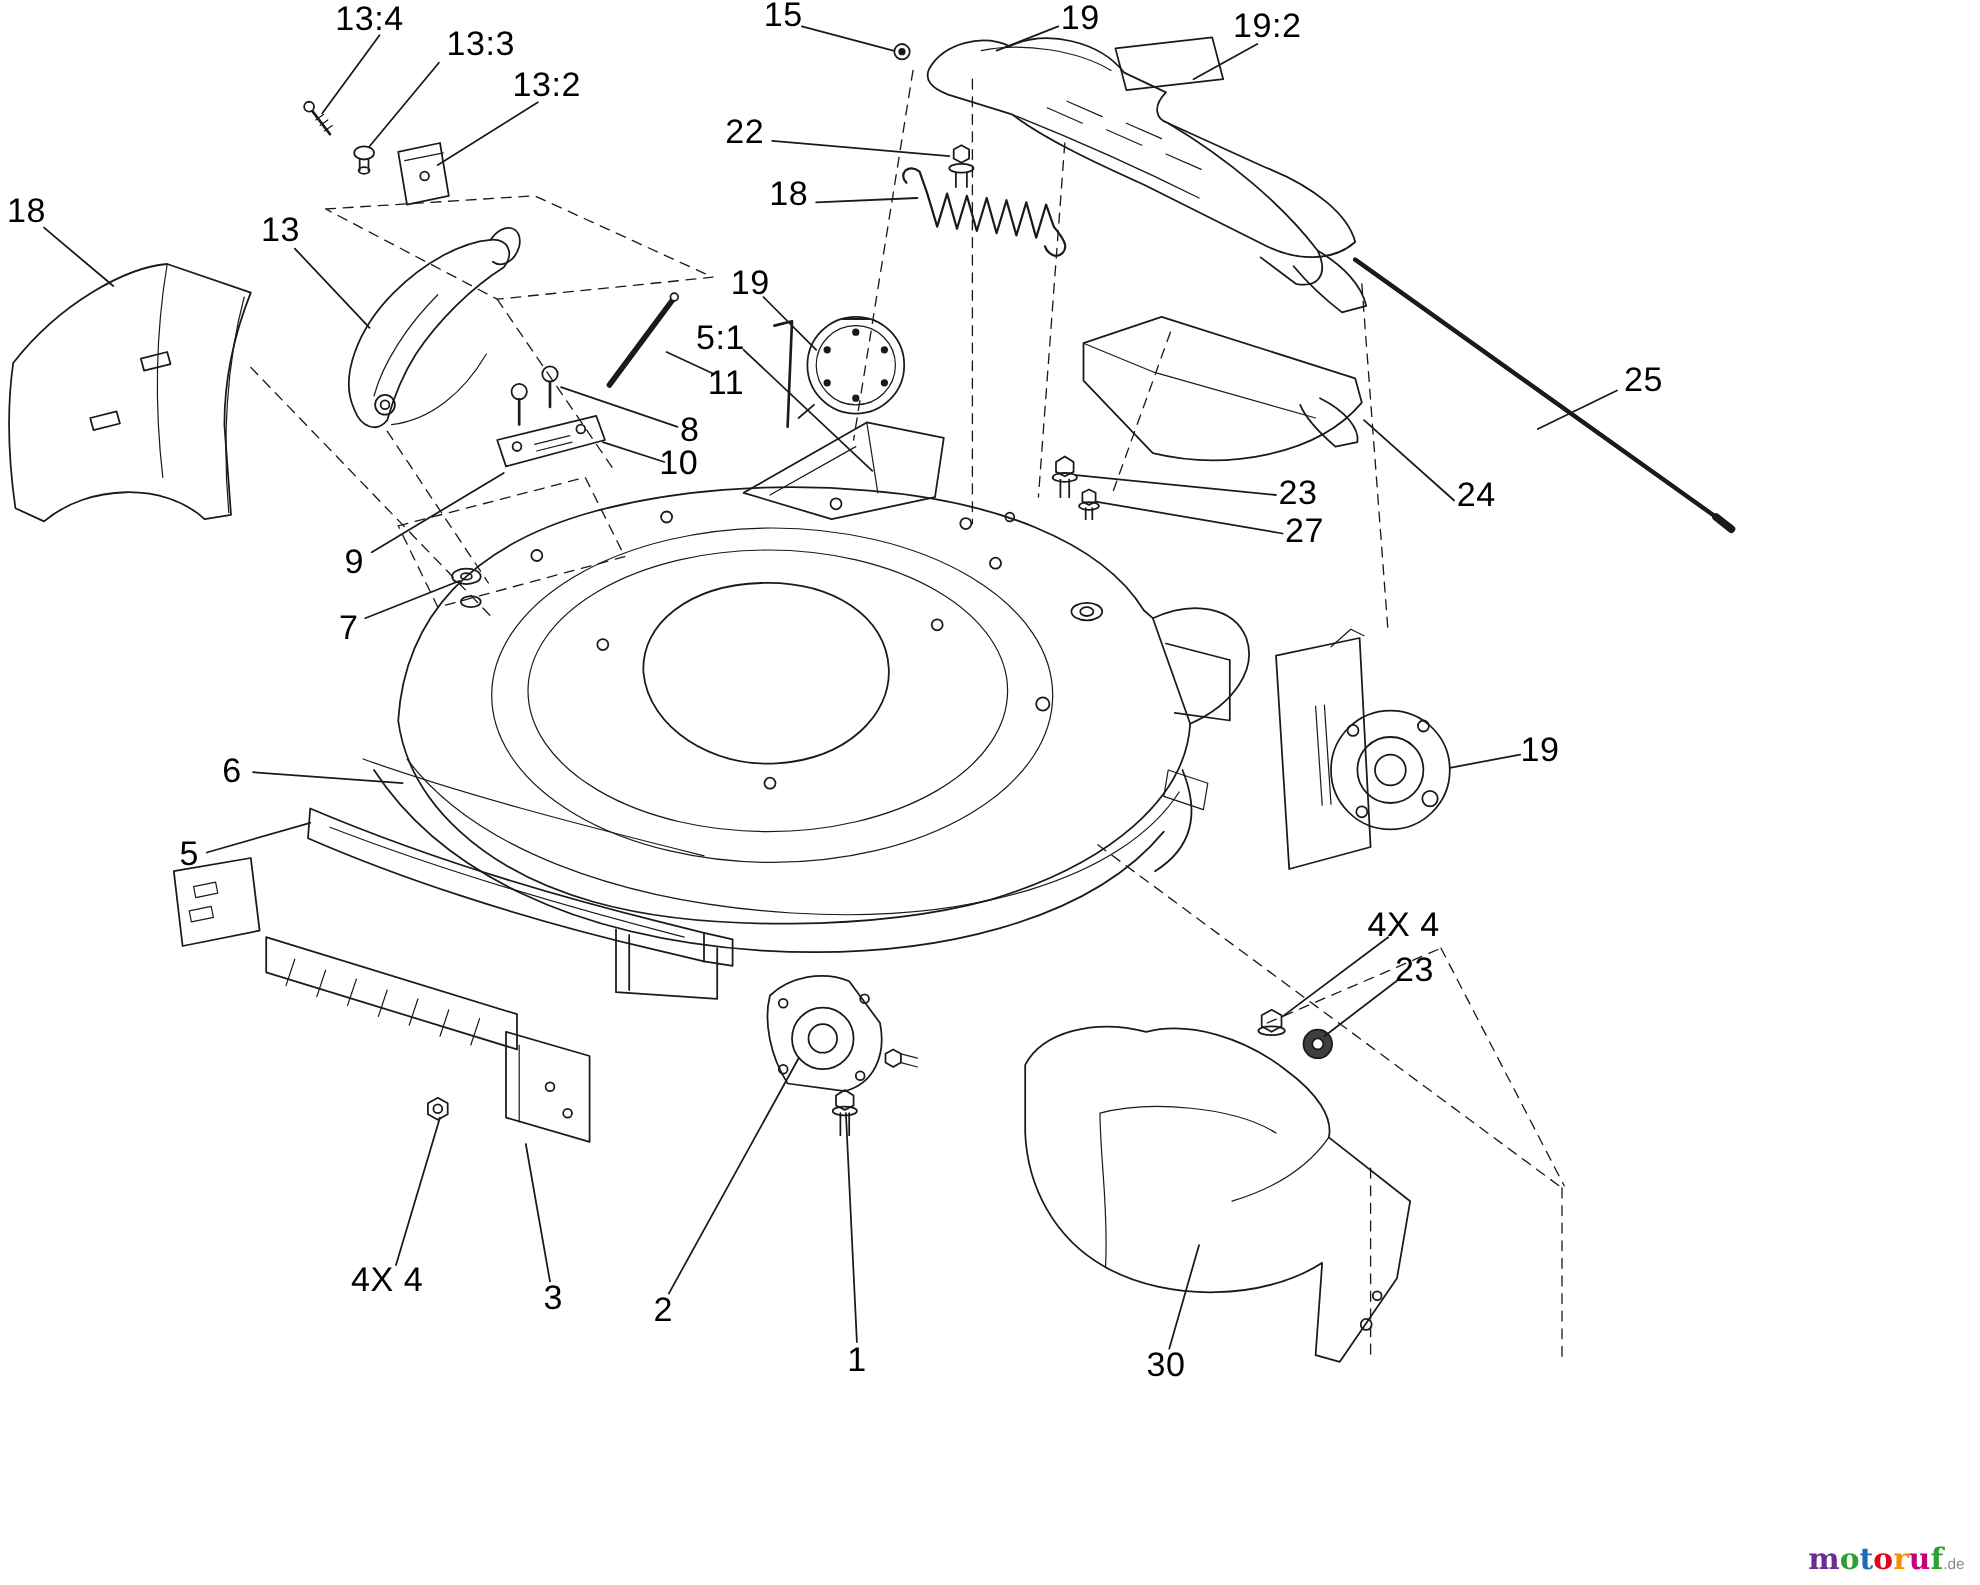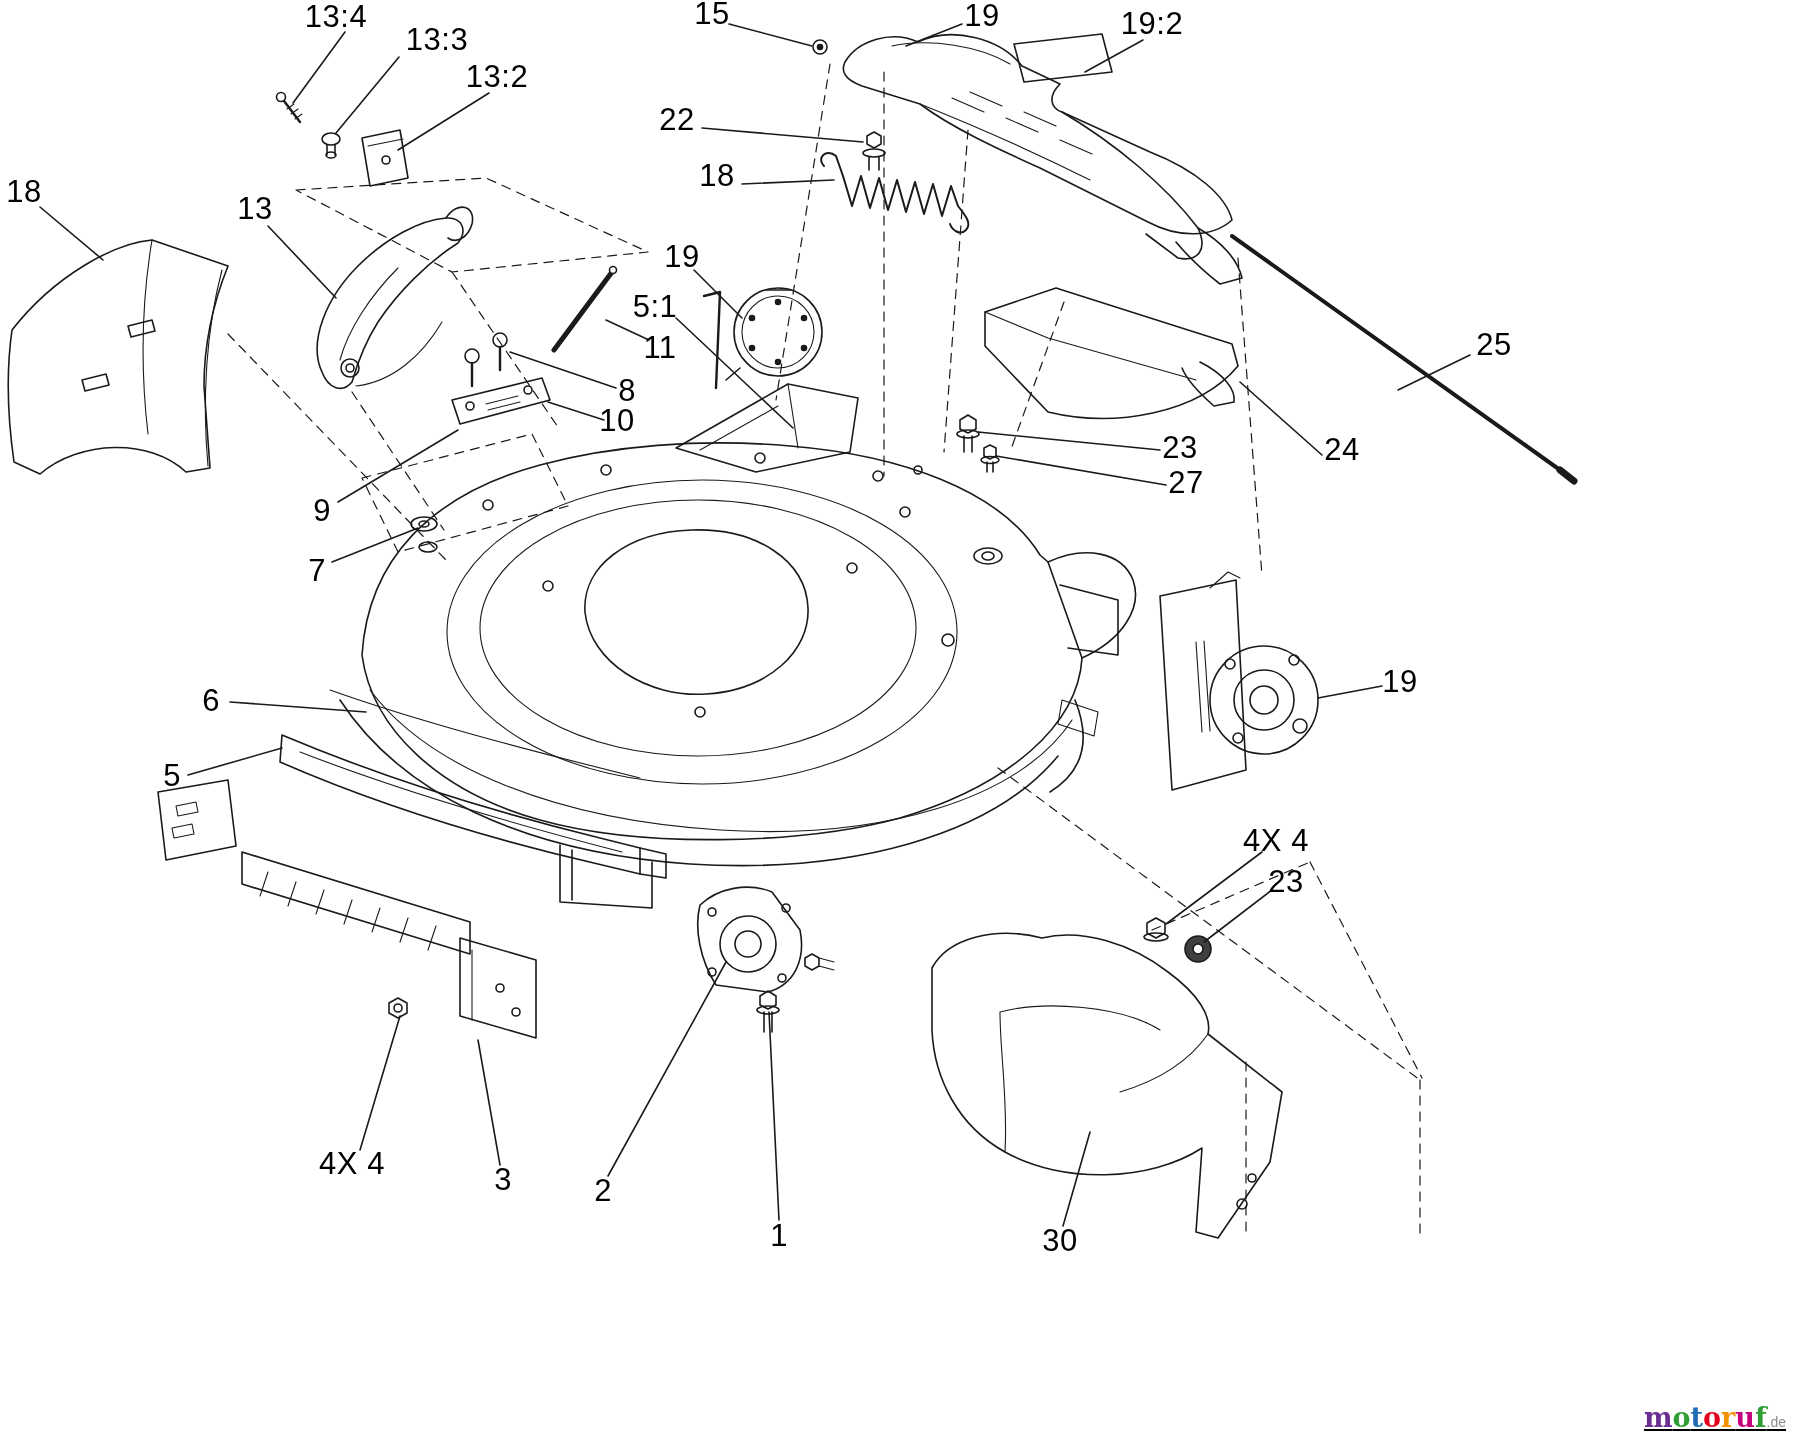--- a/index.html
+++ b/index.html
@@ -3,21 +3,21 @@
 <meta charset="utf-8">
 <style>
   html,body{margin:0;padding:0;background:#fff;}
   .stage{position:relative;width:1800px;height:1441px;background:#ffffff;overflow:hidden;
          font-family:"Liberation Sans",sans-serif;}
   .stage svg{position:absolute;left:0;top:0;}
   .callout-layer{position:absolute;left:0;top:0;width:100%;height:100%;pointer-events:none;padding-left:40px;}
   .callout{position:absolute;transform:translate(-50%,-50%);font-size:31px;color:#000;
            white-space:nowrap;letter-spacing:.5px;}
   .logo{position:absolute;right:14px;bottom:10px;font-family:"DejaVu Serif",serif;
-        font-weight:bold;font-size:27px;line-height:1;text-decoration:underline;}
+        font-weight:bold;font-size:27px;line-height:1;}
   .logo .suffix{font-family:"Liberation Sans",sans-serif;font-weight:normal;font-size:14px;
         vertical-align:baseline;}
 </style>
 </head>
 <body>
 
 <div class="stage">
 
 <svg width="1800" height="1441" viewBox="0 0 1800 1441" fill="none" stroke="#1a1a1a" stroke-width="1.6" stroke-linejoin="round" stroke-linecap="round">
 

